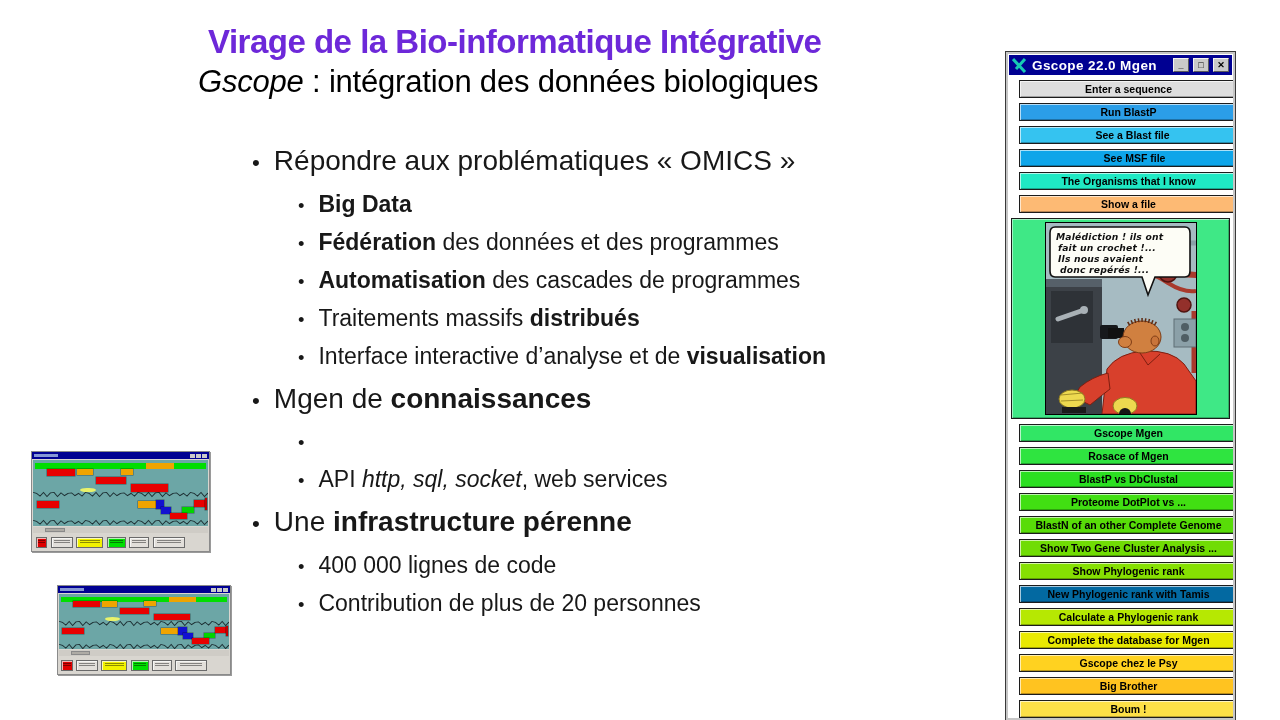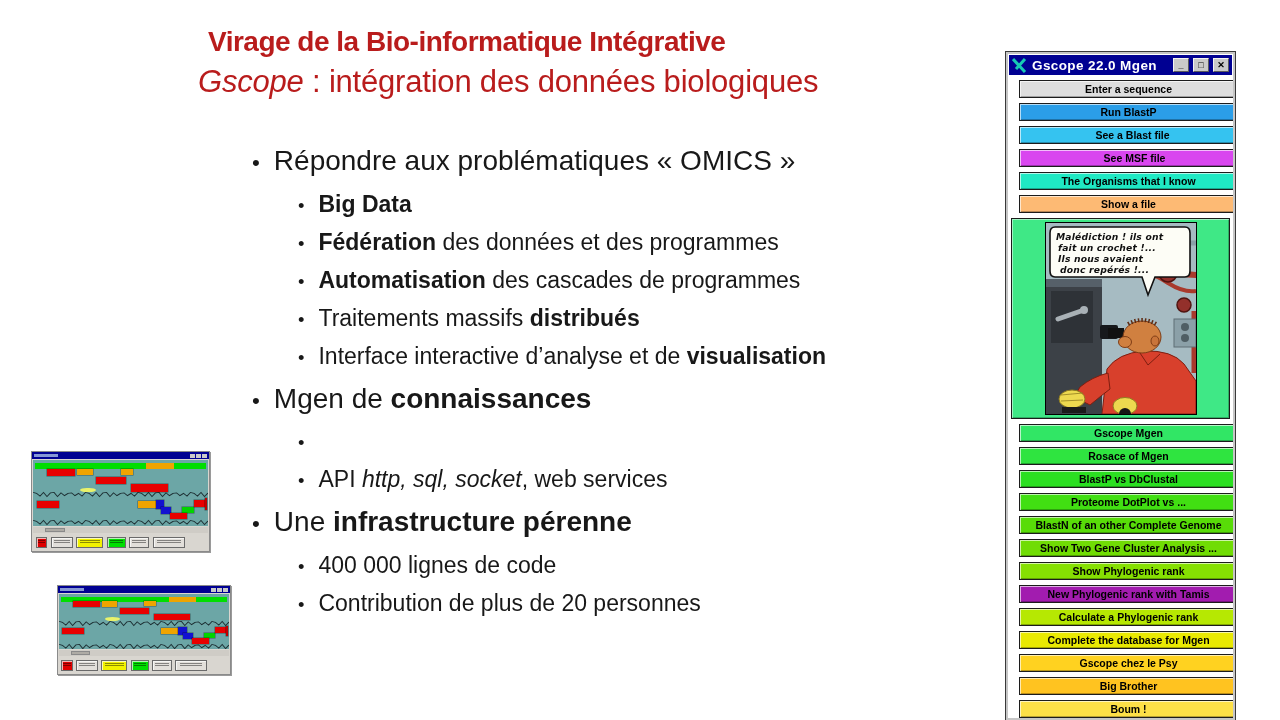--- a/index.html
+++ b/index.html
@@ -2,22 +2,22 @@
 <html><head>
 <meta charset="utf-8">
 <style>
   html,body{margin:0;padding:0;}
   body{
     width:1280px;height:720px;position:relative;overflow:hidden;
     background:#ffffff;font-family:"Liberation Sans",sans-serif;color:#111;
   }
   
   .slide-title{position:absolute;left:198px;top:22px;width:720px;}
-  .title-l1{font-size:28px;font-weight:700;letter-spacing:-0.5px;line-height:40px;padding-left:10px;color:#b91c1c;}
-  .title-l2{font-size:31px;font-weight:400;letter-spacing:-0.2px;line-height:40px;color:#b91c1c;}
+  .title-l1{font-size:33px;font-weight:700;letter-spacing:-0.5px;line-height:40px;padding-left:10px;color:#6d28d9;}
+  .title-l2{font-size:31px;font-weight:400;letter-spacing:-0.2px;line-height:40px;color:#000000;}
   .bullets{position:absolute;left:252px;top:138px;width:740px;}
   .bullet{display:flex;align-items:baseline;}
   .b1{font-size:28px;line-height:46px;color:#181818;}
   .b2{font-size:23px;line-height:37px;padding-left:46px;color:#181818;}
   .dot{margin-right:14px;font-size:0.8em;}
   
   .gscope-window{
     position:absolute;left:1006px;top:52px;width:229px;height:668px;
     background:#ffffff;border:2px solid #c6c6c6;outline:1px solid #3a3a3a;
     box-sizing:border-box;overflow:hidden;
@@ -252,21 +252,21 @@
     <span class="gs-title">Gscope 22.0 Mgen</span>
     <span class="gs-ctrl">_</span>
     <span class="gs-ctrl">□</span>
     <span class="gs-ctrl">✕</span>
   </div>
   <div class="gs-body">
     <div id="gs-top-buttons">
         <button class="gs-btn" style="background: rgb(222, 222, 222);">Enter a sequence</button>
         <button class="gs-btn" style="background: rgb(43, 158, 232);">Run BlastP</button>
         <button class="gs-btn" style="background: rgb(53, 195, 240); padding-left: 8px;">See a Blast file</button>
-        <button class="gs-btn" style="background: #d946ef; padding-left: 12px;">See MSF file</button>
+        <button class="gs-btn" style="background: #0ea5e9; padding-left: 12px;">See MSF file</button>
         <button class="gs-btn" style="background: rgb(31, 233, 196);">The Organisms that I know</button>
         <button class="gs-btn" style="background: #fdba74;">Show a file</button>
       </div>
 
     <div class="comic-frame">
       <div class="comic-img">
         <svg viewBox="0 0 150 191" width="150" height="191">
           <rect x="0" y="0" width="150" height="191" fill="#a6bbc2"></rect>
 
           <path d="M58,20 H150" stroke="#8ba0a8" stroke-width="5" fill="none"></path>
@@ -310,21 +310,21 @@
     </div>
 
     <div id="gs-bottom-buttons">
         <button class="gs-btn" style="background: rgb(49, 230, 101);">Gscope Mgen</button>
         <button class="gs-btn" style="background: rgb(47, 228, 64);">Rosace of Mgen</button>
         <button class="gs-btn" style="background: rgb(43, 223, 33);">BlastP vs DbClustal</button>
         <button class="gs-btn" style="background: rgb(65, 223, 18);">Proteome DotPlot vs ...</button>
         <button class="gs-btn" style="background: rgb(88, 220, 8);">BlastN of an other Complete Genome</button>
         <button class="gs-btn" style="background: rgb(112, 220, 4);">Show Two Gene Cluster Analysis ...</button>
         <button class="gs-btn" style="background: rgb(134, 224, 2);">Show Phylogenic rank</button>
-        <button class="gs-btn" style="background: #a21caf;">New Phylogenic rank with Tamis</button>
+        <button class="gs-btn" style="background: #0369a1;">New Phylogenic rank with Tamis</button>
         <button class="gs-btn" style="background: rgb(182, 232, 2);">Calculate a Phylogenic rank</button>
         <button class="gs-btn" style="background: rgb(233, 233, 2);">Complete the database for Mgen</button>
         <button class="gs-btn" style="background: rgb(255, 210, 32);">Gscope chez le Psy</button>
         <button class="gs-btn" style="background: rgb(255, 195, 32);">Big Brother</button>
         <button class="gs-btn" style="background: #fde047;">Boum !</button>
       </div>
   </div>
 </div>
 
 </body></html>

